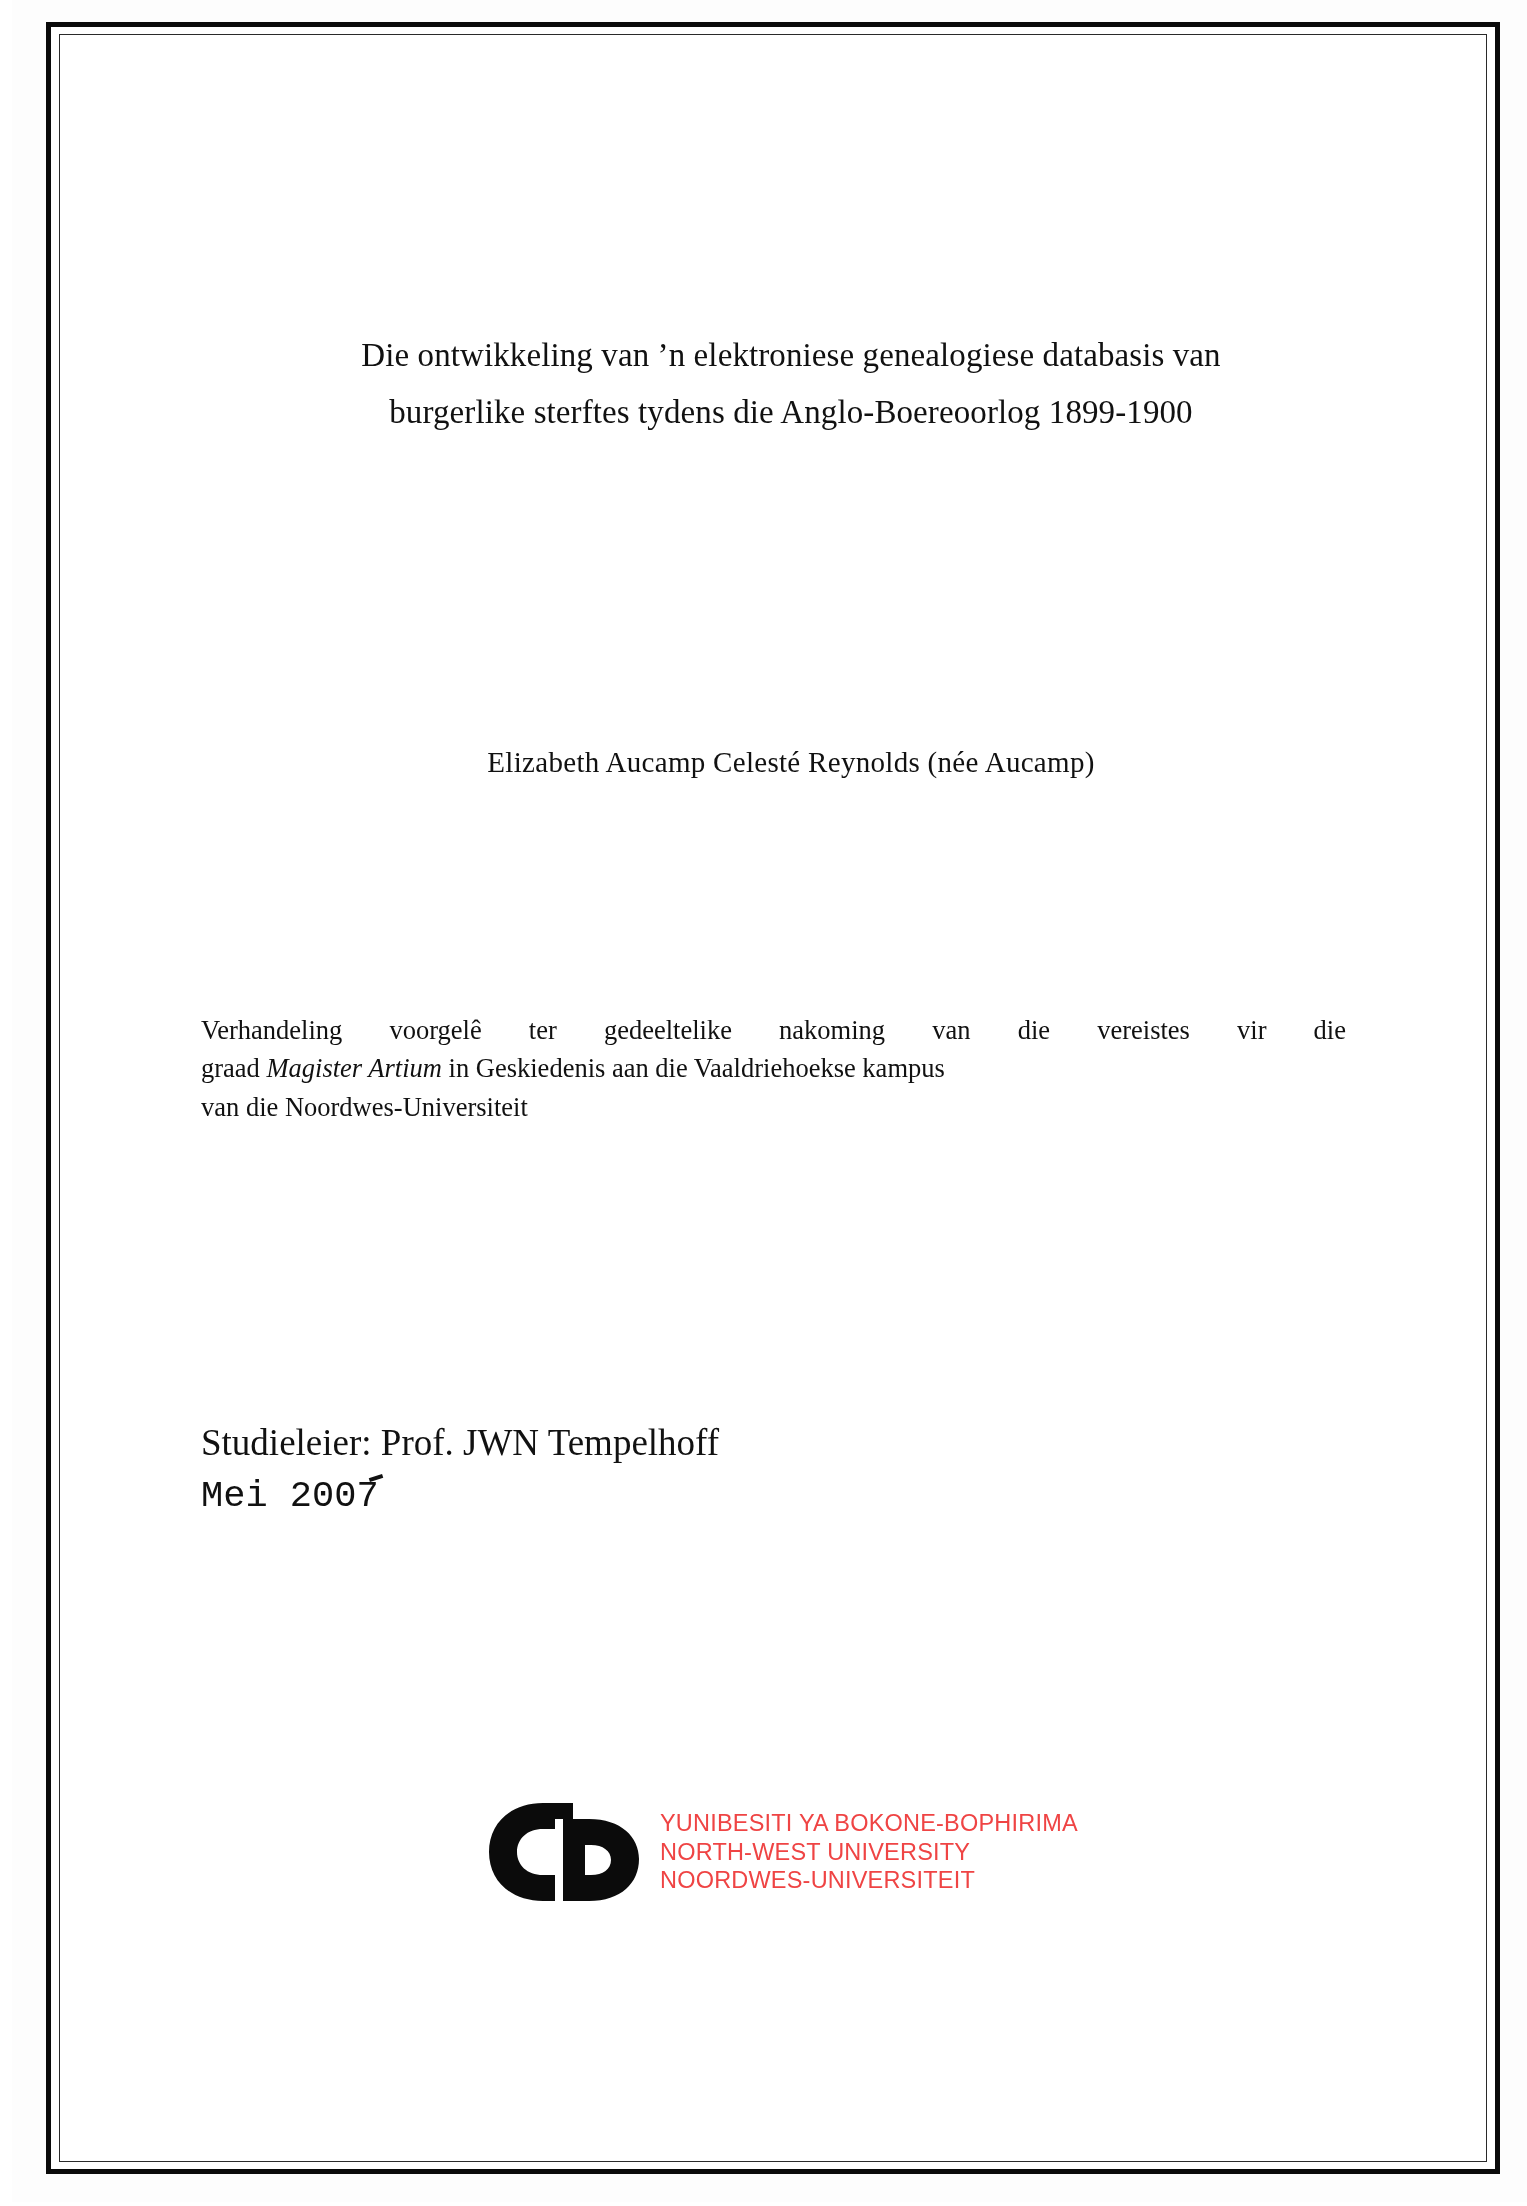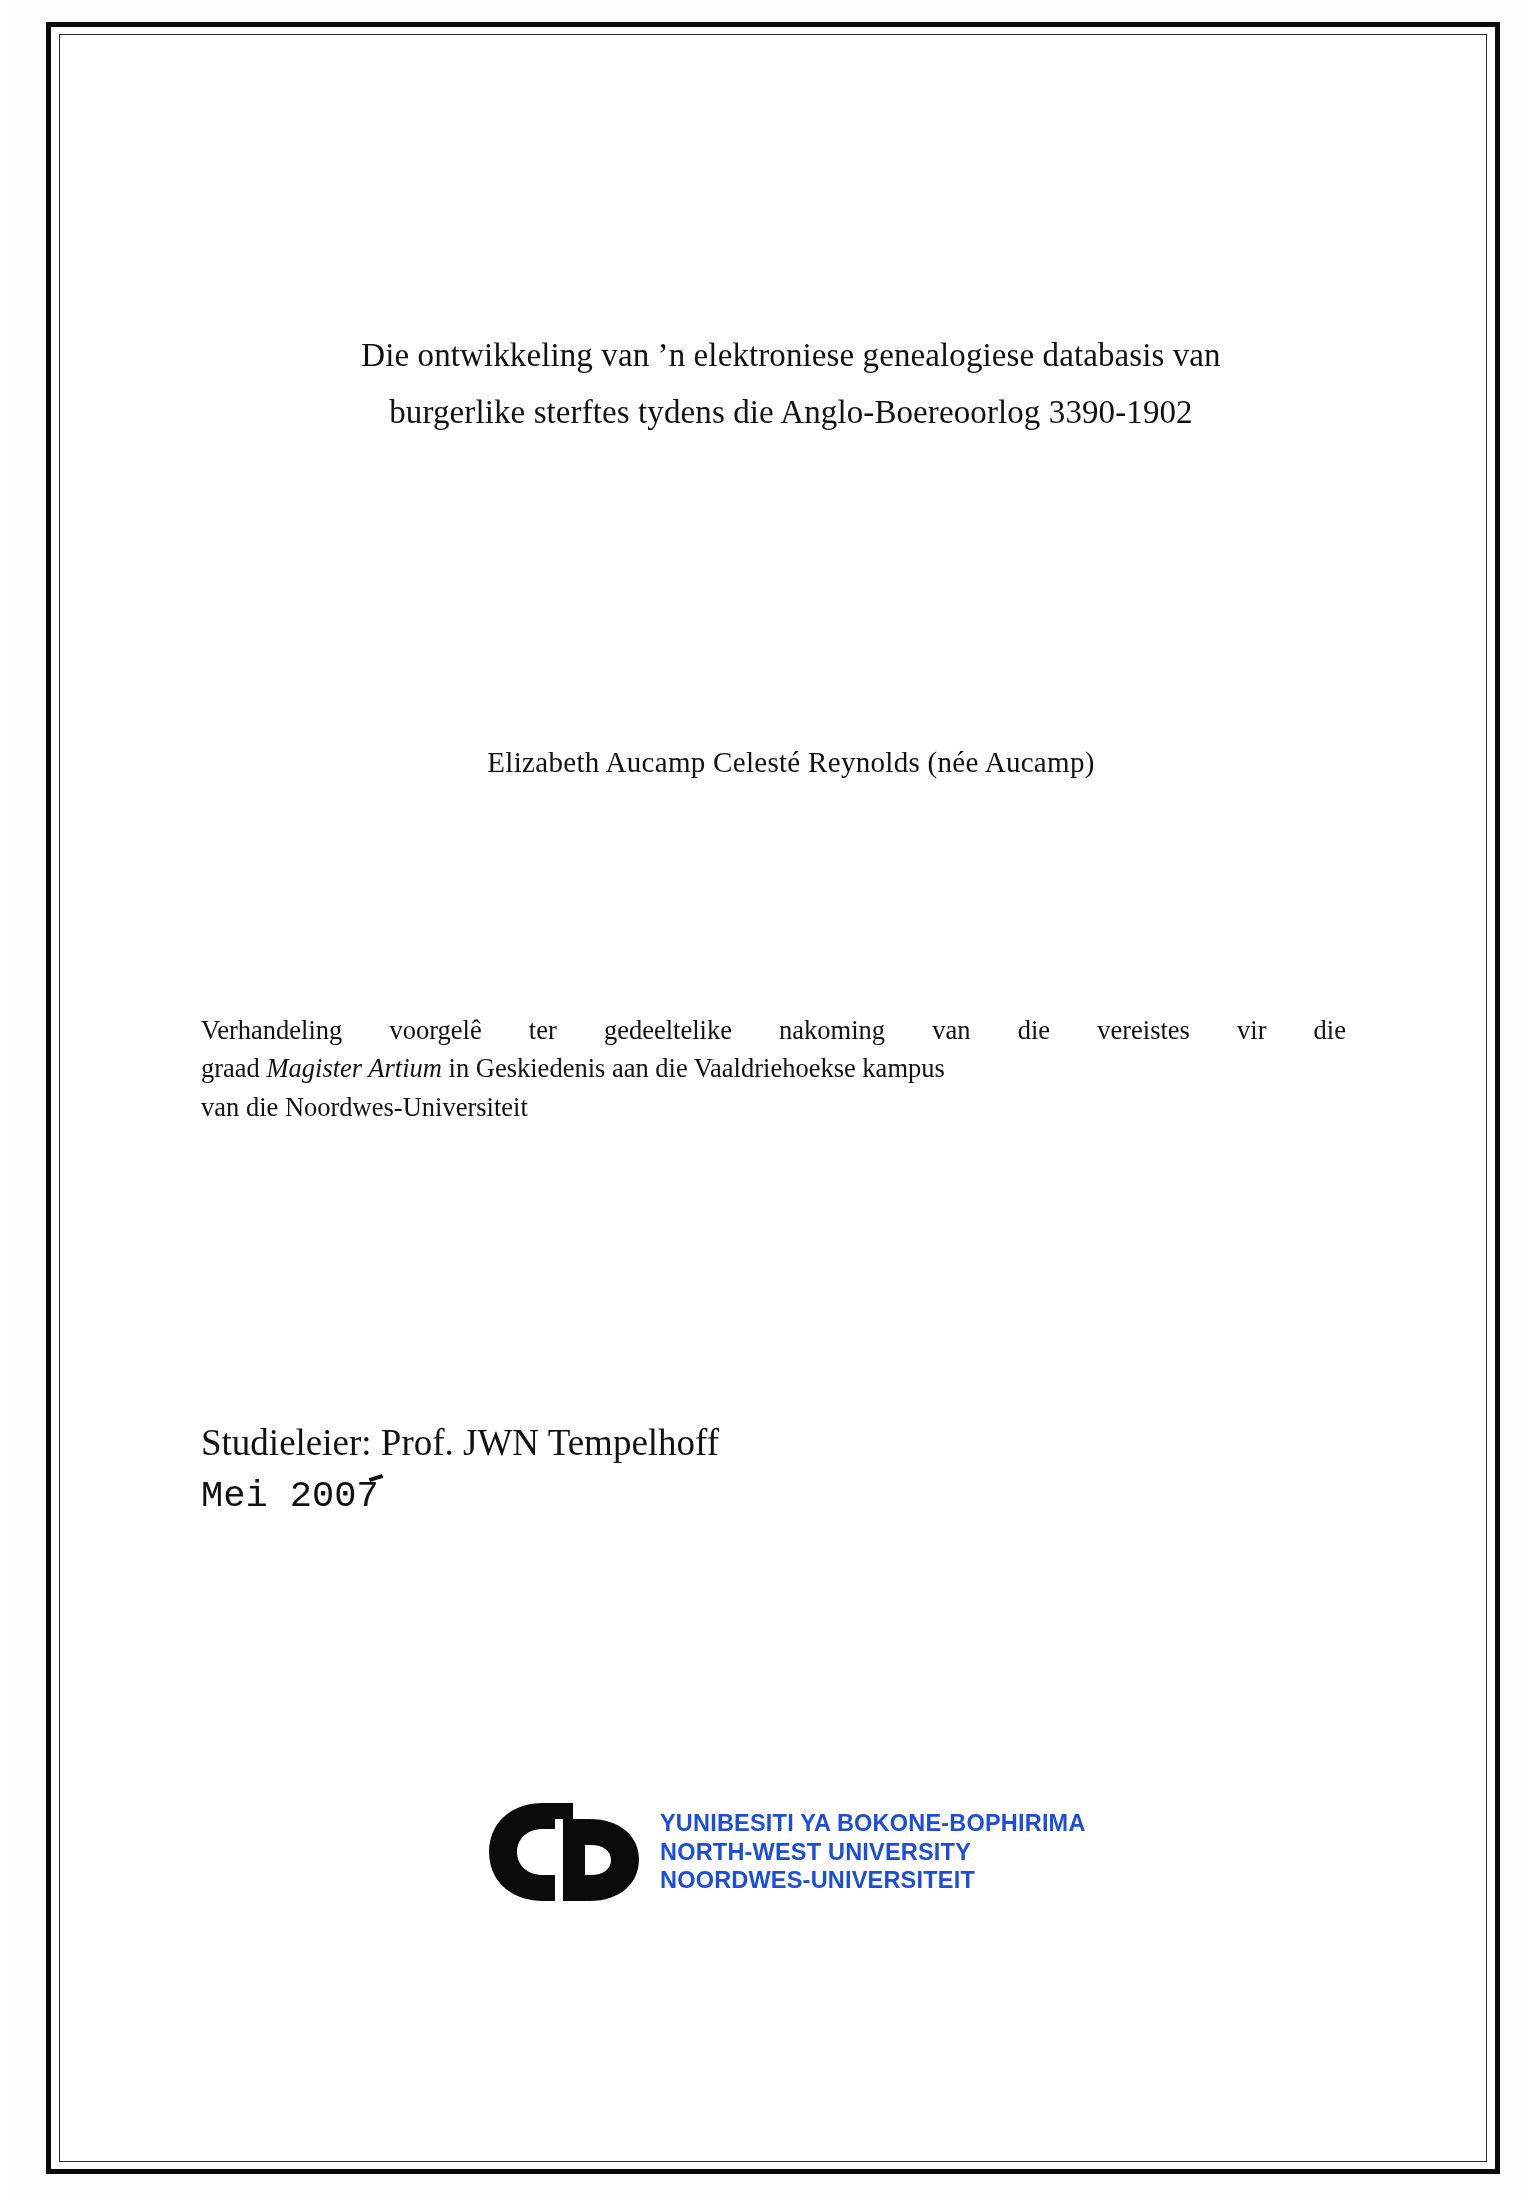--- a/index.html
+++ b/index.html
@@ -142,37 +142,37 @@
     width: 165px;
     height: 110px;
     position: relative;
     flex: 0 0 auto;
   }
   .logo-text {
     font-family: "Liberation Sans", sans-serif;
     font-size: 23.5px;
     line-height: 1.21;
     letter-spacing: 0.2px;
-    color: #1d4ed8;
-    font-weight: 700;
+    color: #ef4444;
+    font-weight: 400;
   }
   .logo-text span { display: block; white-space: nowrap; }
 </style>
 </head>
 <body>
 
 <div class="page-scan">
   <div class="scan-frame">
     <div class="scan-frame-inner"></div>
 
     <div class="content">
 
       <div class="title-block">
         <span class="title-line">Die ontwikkeling van ’n elektroniese genealogiese databasis van</span>
-        <span class="title-line">burgerlike sterftes tydens die Anglo-Boereoorlog 3390-1902</span>
+        <span class="title-line">burgerlike sterftes tydens die Anglo-Boereoorlog 1899-1900</span>
       </div>
 
       <div class="spacer-1"></div>
 
 
       <div class="spacer-2"></div>
 
       <div class="author">Elizabeth Aucamp Celesté Reynolds (née Aucamp)</div>
 
       <div class="spacer-3"></div>

